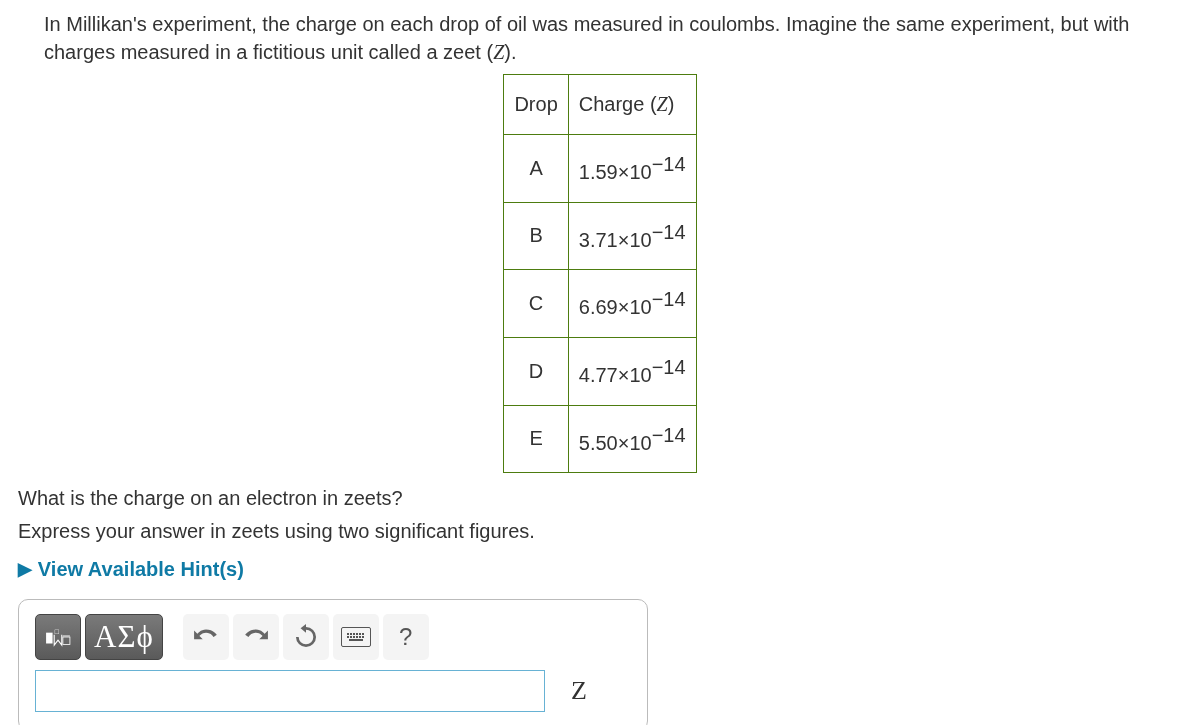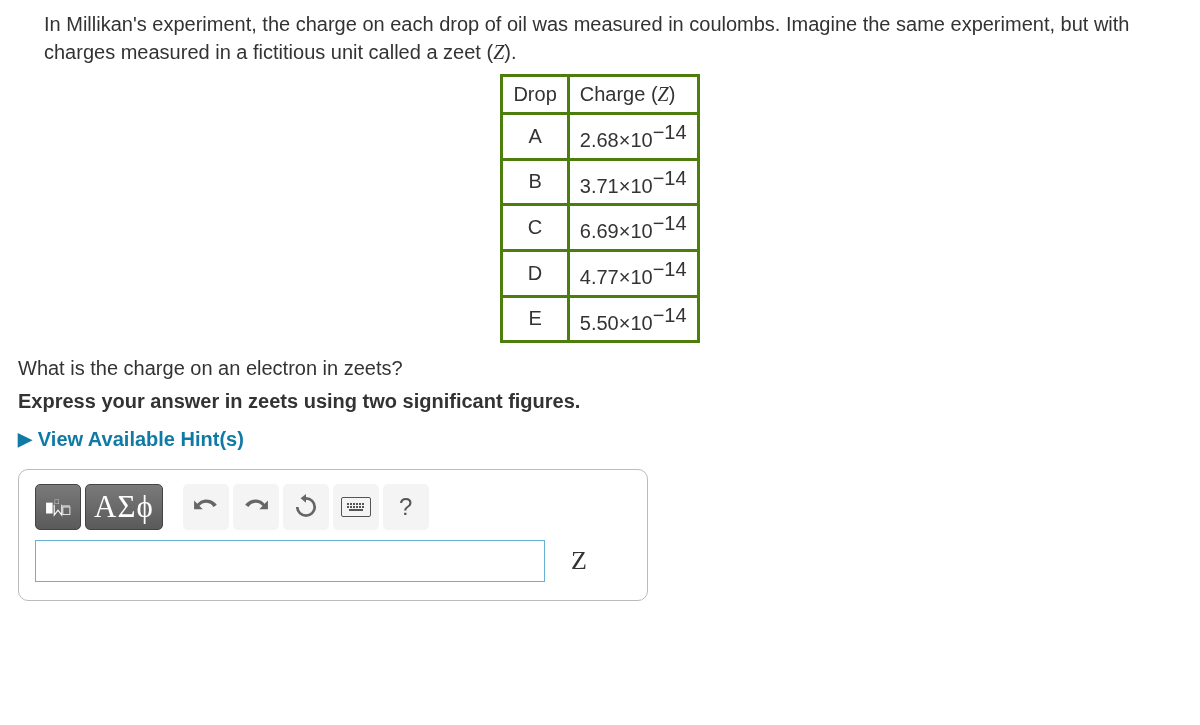--- a/index.html
+++ b/index.html
@@ -12,30 +12,30 @@
     background: #fff;
     width: 1200px;
   }
   .problem-text { line-height: 1.4; margin-bottom: 8px; margin-left: 26px; }
   .math-z { font-family: "Times New Roman", serif; font-style: italic; }
   table.data {
     border-collapse: collapse;
     margin: 0 auto 14px auto;
   }
   table.data th, table.data td {
-    border: 3px solid #4d7c0f;
-    padding: 6px 10px;
+    border: 1px solid #4d7c0f;
+    padding: 18px 10px;
     font-size: 20px;
     text-align: left;
   }
   table.data th { font-weight: normal; }
   table.data td.drop { text-align: center; padding-left: 16px; padding-right: 16px;}
   .sup { font-size: 20px; vertical-align: super; }
   .subq { margin: 12px 0 10px 0; }
-  .instr { font-weight: bold; margin: 6px 0 14px 0; }
+  .instr { font-weight: normal; margin: 6px 0 14px 0; }
   .hints {
     color: #0f7aa5;
     font-weight: bold;
     cursor: pointer;
     margin-bottom: 18px;
     display: inline-flex;
     align-items: center;
   }
   .hints .arrow { margin-right: 6px; font-size: 18px; }
   .answer-box {
@@ -111,21 +111,21 @@
 <table class="data">
   <tbody>
       <tr>
     <th>Drop</th>
     <th>
       <span>Charge (</span><span class="math-z">Z</span><span>)</span>
     </th>
   </tr>
   <tr>
     <td class="drop">A</td>
-    <td><span>2.68</span>×10<span class="sup">−14</span></td>
+    <td><span>1.59</span>×10<span class="sup">−14</span></td>
   </tr>
   <tr>
     <td class="drop">B</td>
     <td><span>3.71</span>×10<span class="sup">−14</span></td>
   </tr>
   <tr>
     <td class="drop">C</td>
     <td><span>6.69</span>×10<span class="sup">−14</span></td>
   </tr>
   <tr>

